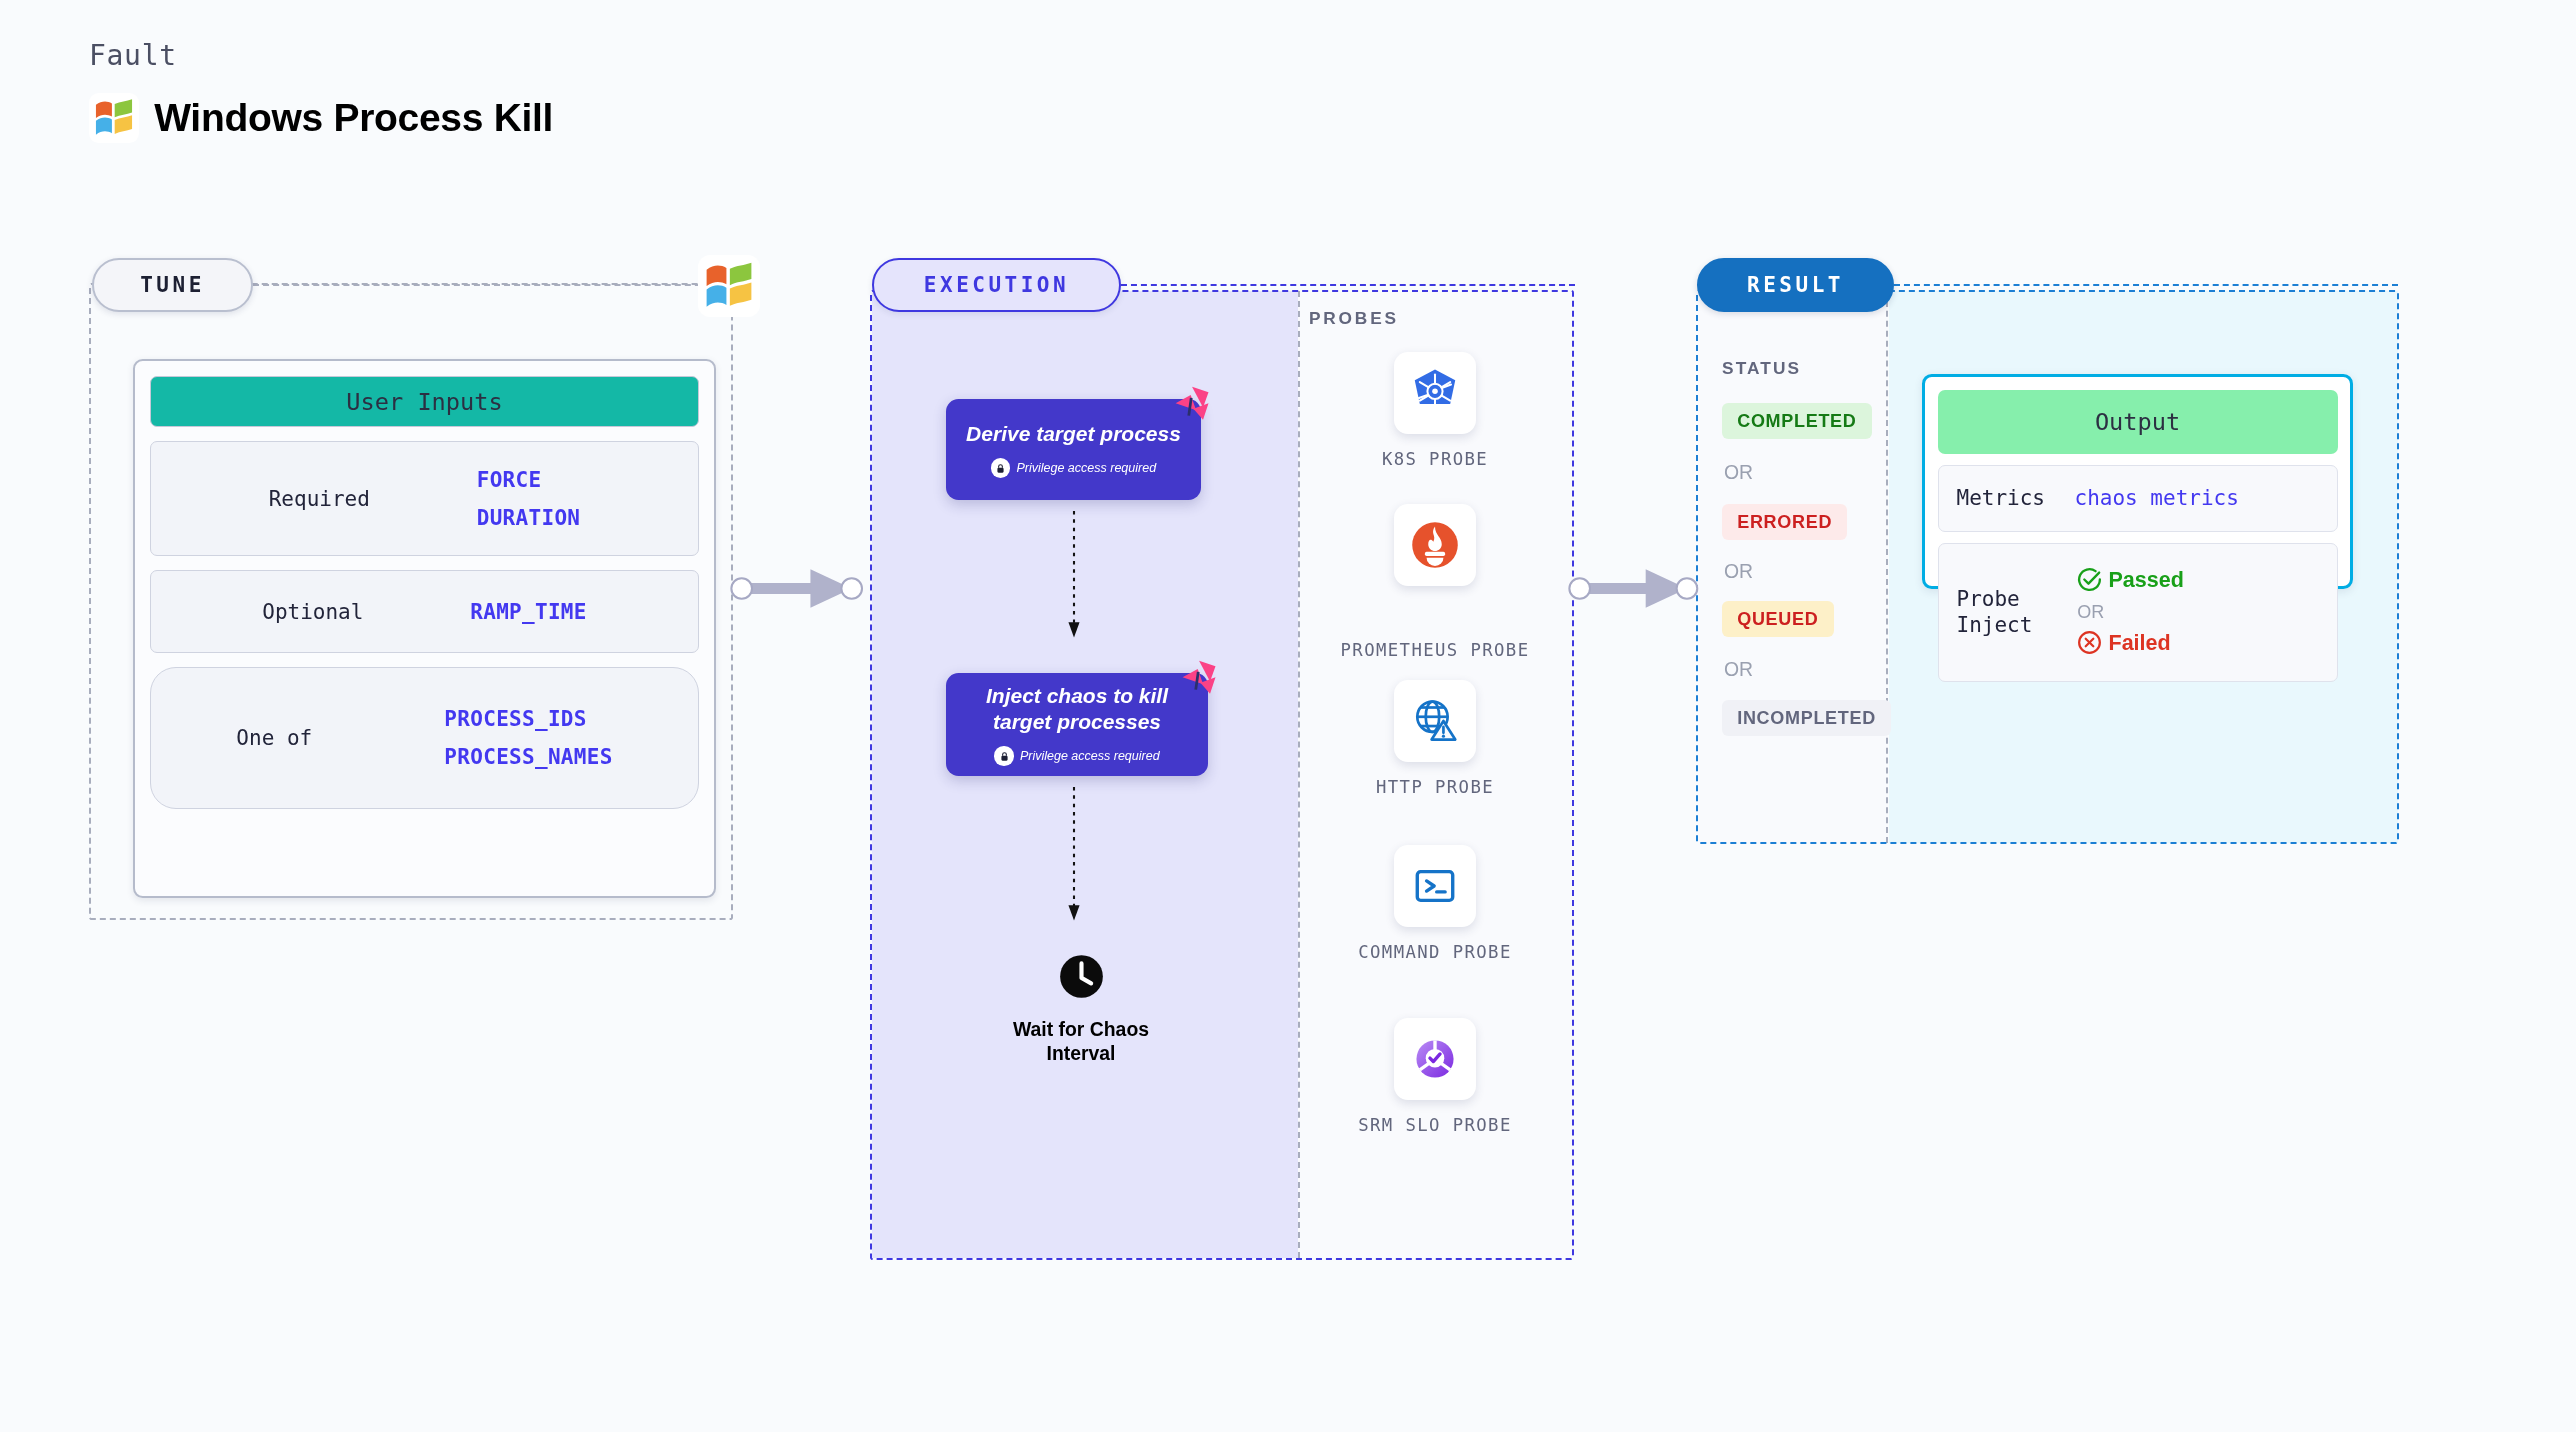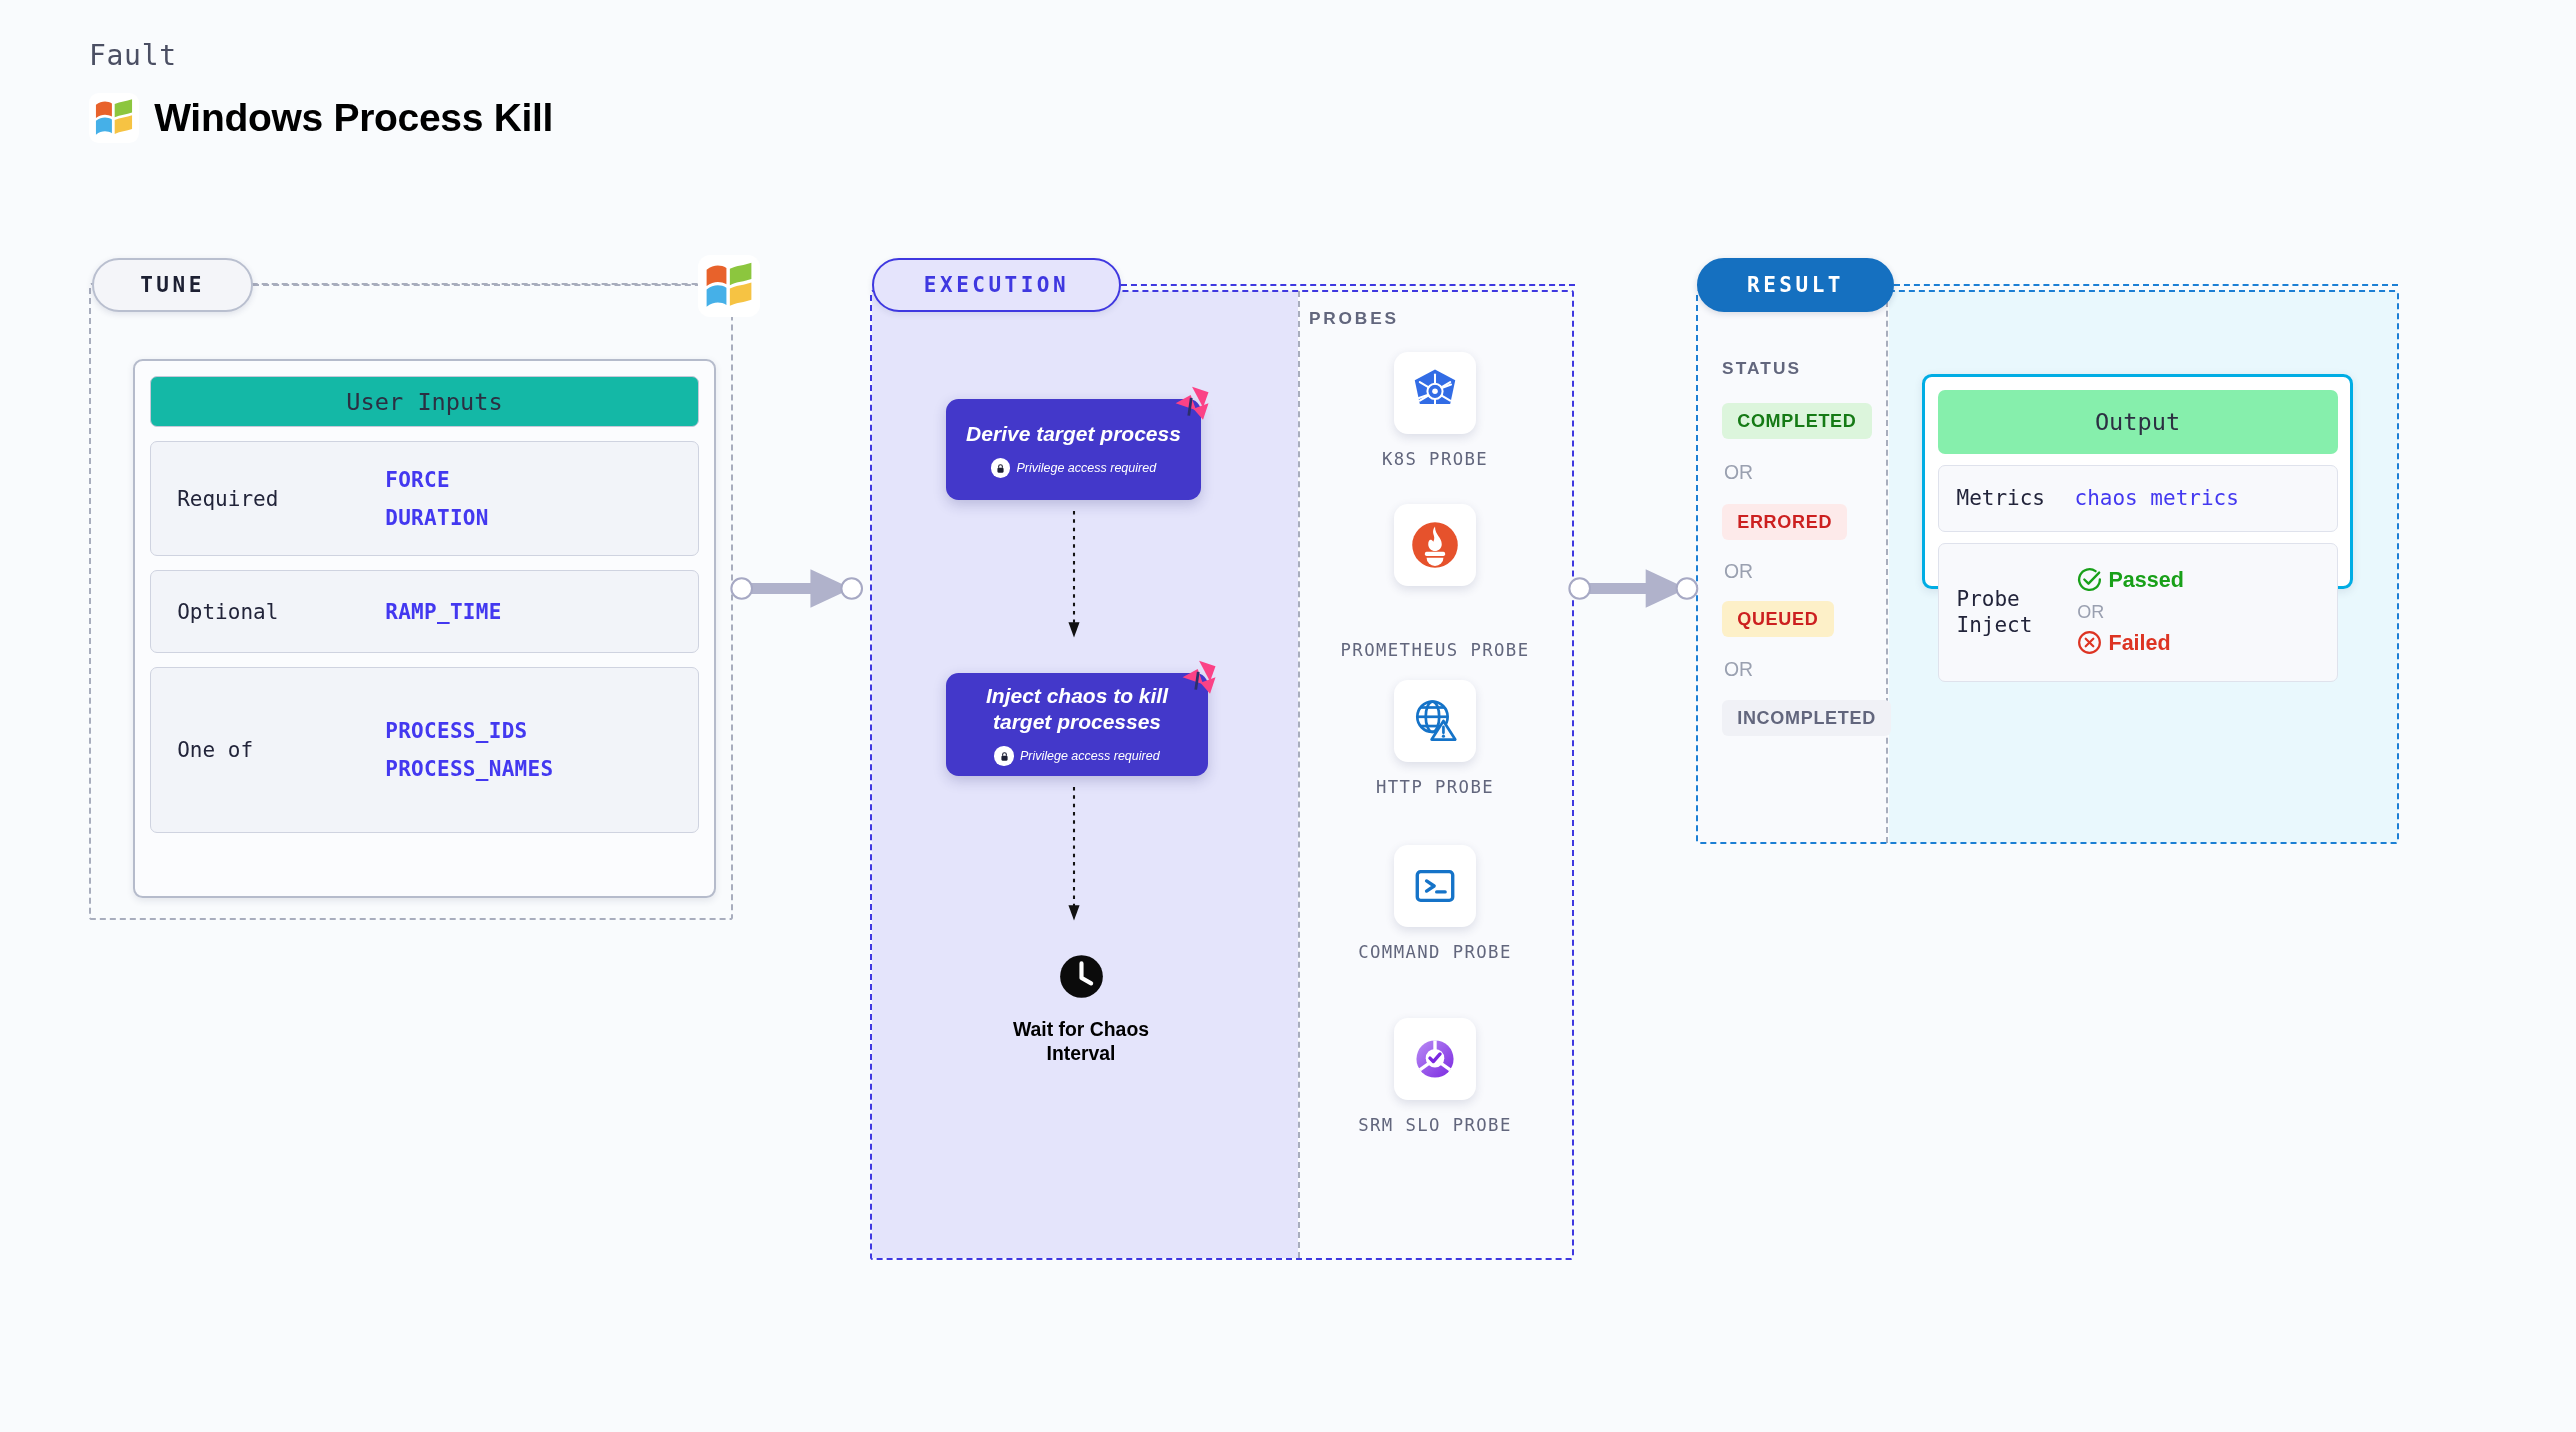--- a/index.html
+++ b/index.html
@@ -51,34 +51,34 @@
     background: #fbfcfe; border: 2.1px solid #b5bbcb; border-radius: 9.7px;
     padding: 15.2px; box-shadow: 0 2.1px 7px rgba(40,50,90,.10);
   }
   #user-inputs-header {
     height: 51px; background: #14b8a6; border: 0.7px solid #c6c8d8; border-radius: 7px;
     display: flex; align-items: center; justify-content: center;
     font-family: "DejaVu Sans Mono", monospace; font-size: 23.6px; color: #2c2f42;
   }
   .param-row {
     margin-top: 14px; background: #f2f4f9; border: 0.7px solid #cfd3e0; border-radius: 7px;
-    display: flex; align-items: center; padding: 0 26px;
+    display: flex; align-items: center; padding: 0 26px; justify-content: center;
   }
   .param-label {
     font-family: "DejaVu Sans Mono", monospace; font-size: 21px; color: #22243a;
     width: 208px; flex: 0 0 208px;
   }
   .param-values { display: flex; flex-direction: column; gap: 14px; }
   .param-value {
     font-family: "DejaVu Sans Mono", monospace; font-size: 21px;
     color: #4338f0; font-weight: 700; letter-spacing: 0.3px;
   }
   #row-required { height: 115px; }
   #row-optional { height: 83px; }
-  #row-oneof    { height: 166px; }
+  #row-oneof    { height: 142px; border-radius: 26px; }
 
   
   .flow-arrow { position: absolute; z-index: 5; }
 
   
   #exec-dashed {
     left: 870px; top: 290px; width: 704px; height: 970px;
     border: 2.8px dashed #3f38e0; border-radius: 2.8px;
   }
   #exec-inner {

